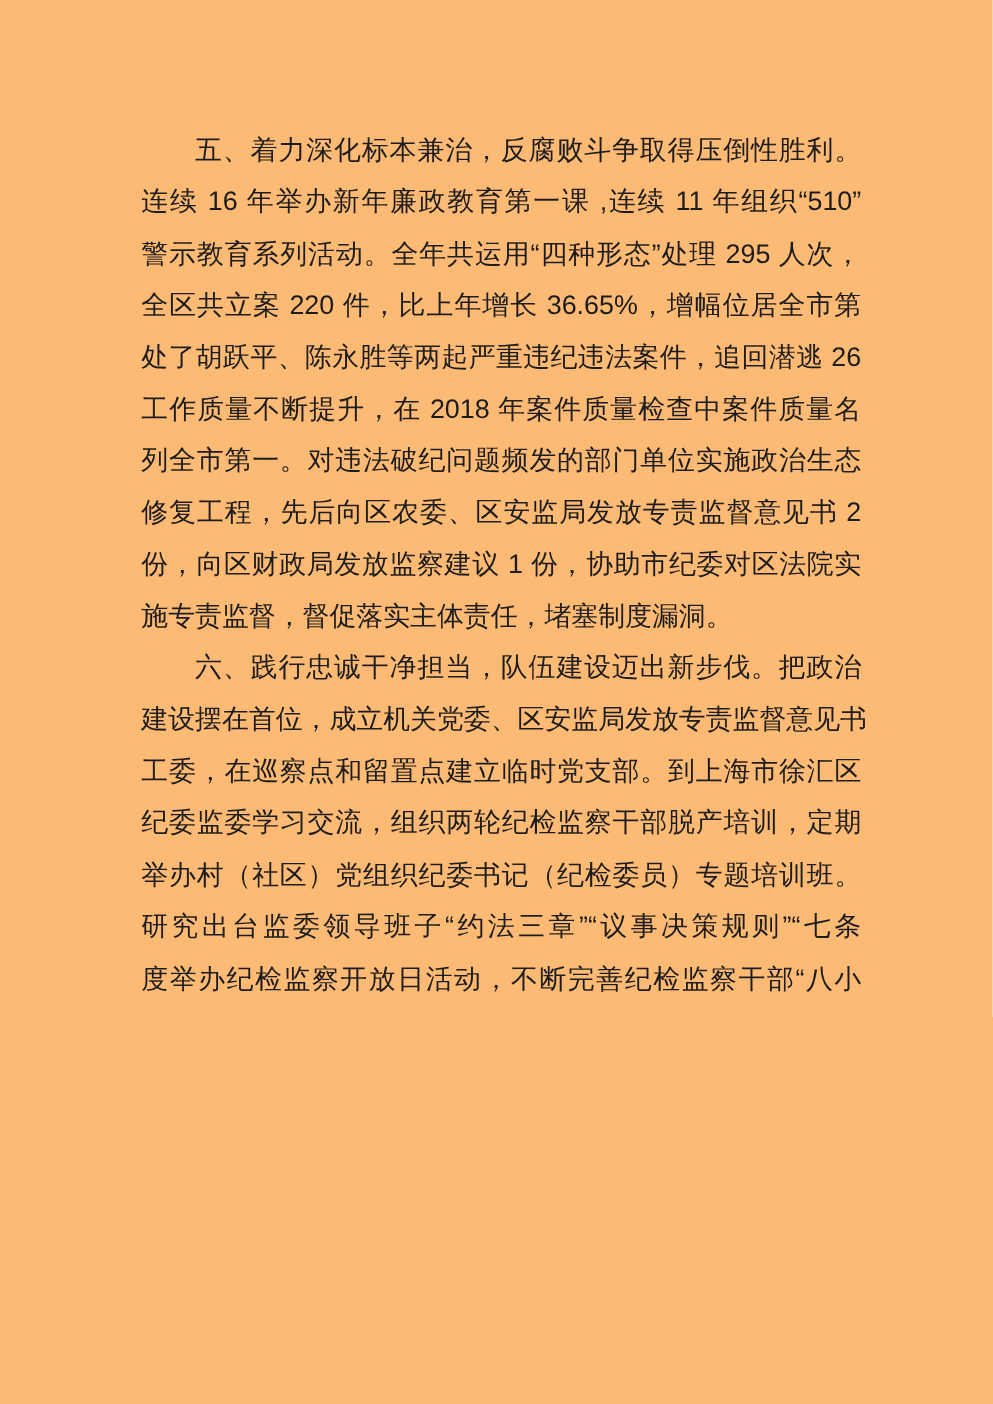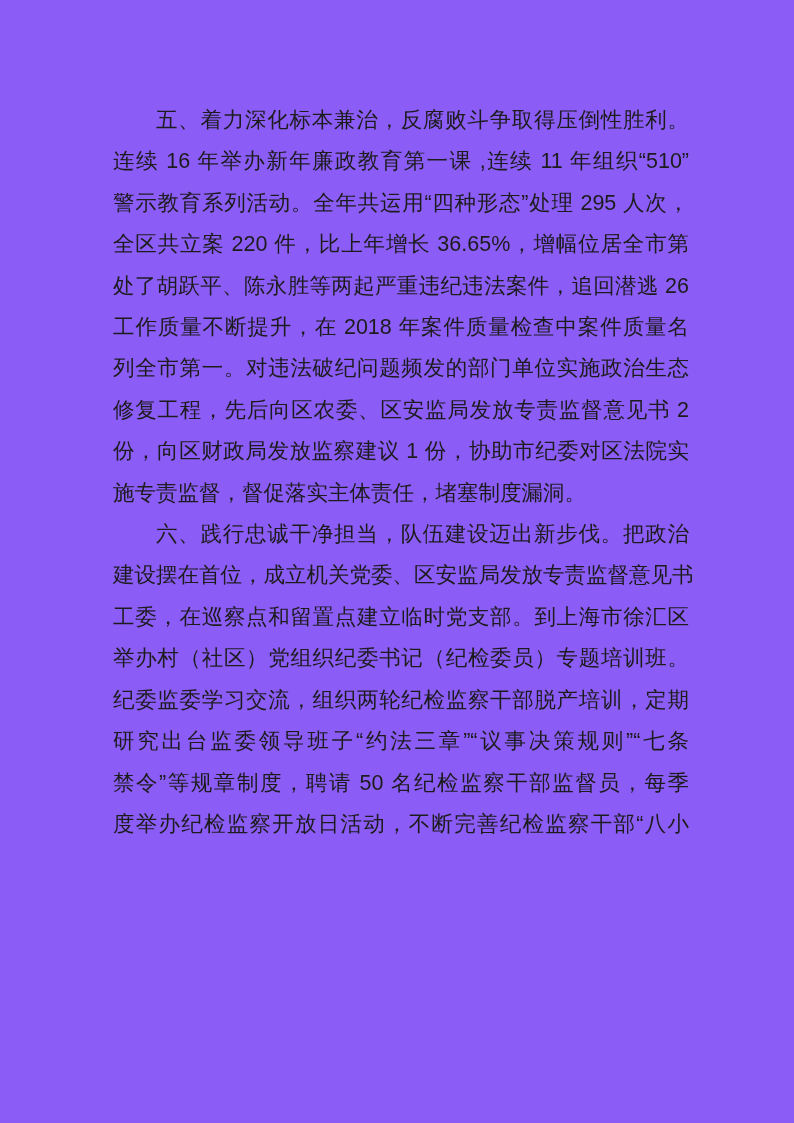--- a/index.html
+++ b/index.html
@@ -9,21 +9,21 @@
   body {
     width: 794px;
     height: 1123px;
     background: #ffffff;
     font-family: "Liberation Sans", "DejaVu Sans", sans-serif;
   }
   .page {
     position: relative;
     width: 794px;
     height: 1123px;
-    background: #8b5cf6;
+    background: #fdba74;
     overflow: hidden;
   }
   .doc {
     position: absolute;
     left: 113px;
     top: 100px;
     width: 576px;
   }
   .line {
     font-size: 21.5px;
@@ -52,19 +52,18 @@
       <div class="line" style="color: rgb(28, 28, 28);">全区共立案 220 件，比上年增长 36.65%，增幅位居全市第</div>
       <div class="line" style="color: rgb(28, 28, 28);">处了胡跃平、陈永胜等两起严重违纪违法案件，追回潜逃 26</div>
       <div class="line" style="color: rgb(28, 28, 28);">工作质量不断提升，在 2018 年案件质量检查中案件质量名</div>
       <div class="line" style="color: rgb(28, 28, 28);">列全市第一。对违法破纪问题频发的部门单位实施政治生态</div>
       <div class="line" style="color: rgb(28, 28, 28);">修复工程，先后向区农委、区安监局发放专责监督意见书 2</div>
       <div class="line" style="color: rgb(28, 28, 28);">份，向区财政局发放监察建议 1 份，协助市纪委对区法院实</div>
       <div class="line flush-left" style="color: rgb(28, 28, 28);">施专责监督，督促落实主体责任，堵塞制度漏洞。</div>
       <div class="line indent" style="color: rgb(28, 28, 28);">六、践行忠诚干净担当，队伍建设迈出新步伐。把政治</div>
       <div class="line" style="color: rgb(28, 28, 28);">建设摆在首位，成立机关党委、区安监局发放专责监督意见书</div>
       <div class="line" style="color: rgb(28, 28, 28);">工委，在巡察点和留置点建立临时党支部。到上海市徐汇区</div>
+      <div class="line" style="color: rgb(28, 28, 28);">纪委监委学习交流，组织两轮纪检监察干部脱产培训，定期</div>
       <div class="line" style="color: rgb(28, 28, 28);">举办村（社区）党组织纪委书记（纪检委员）专题培训班。</div>
-      <div class="line" style="color: rgb(28, 28, 28);">纪委监委学习交流，组织两轮纪检监察干部脱产培训，定期</div>
       <div class="line" style="color: rgb(28, 28, 28);">研究出台监委领导班子“约法三章”“议事决策规则”“七条</div>
-      <div class="line" style="color: rgb(28, 28, 28);">禁令”等规章制度，聘请 50 名纪检监察干部监督员，每季</div>
       <div class="line" style="color: rgb(28, 28, 28);">度举办纪检监察开放日活动，不断完善纪检监察干部“八小</div>
     </div>
 </div>
 
 </body></html>

